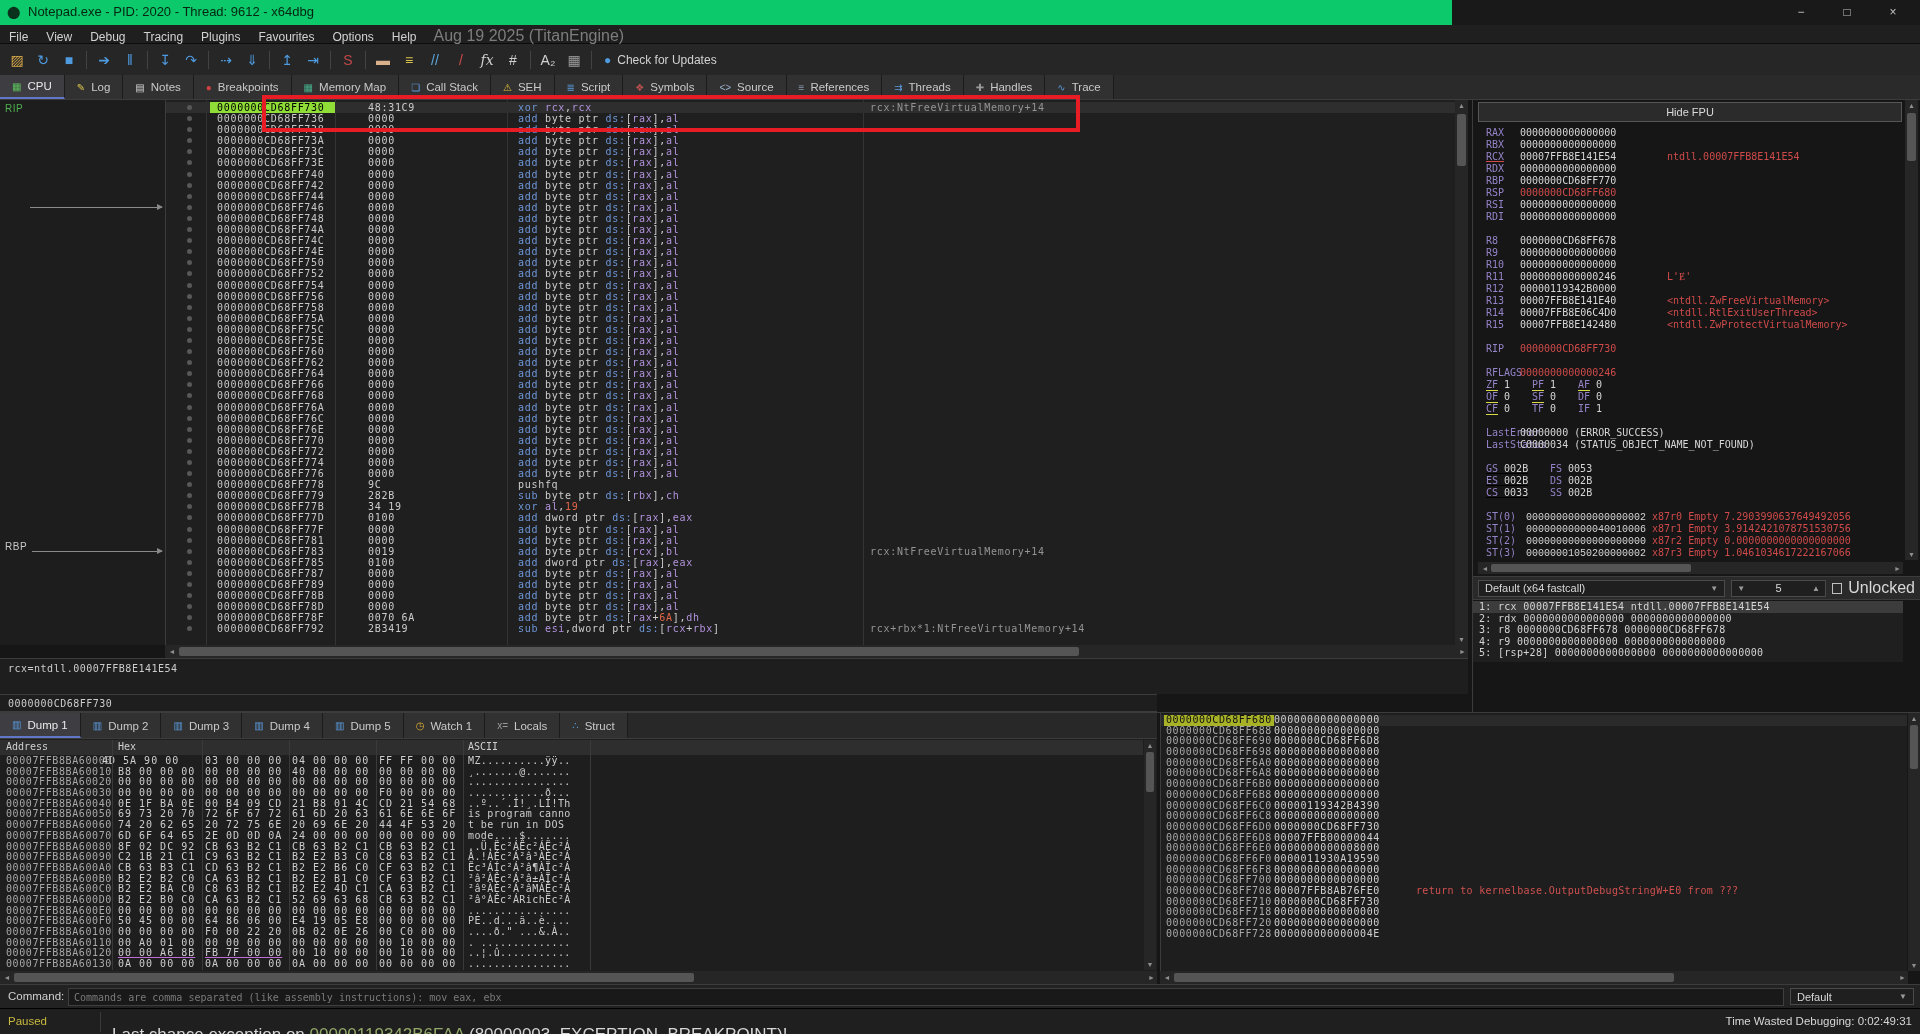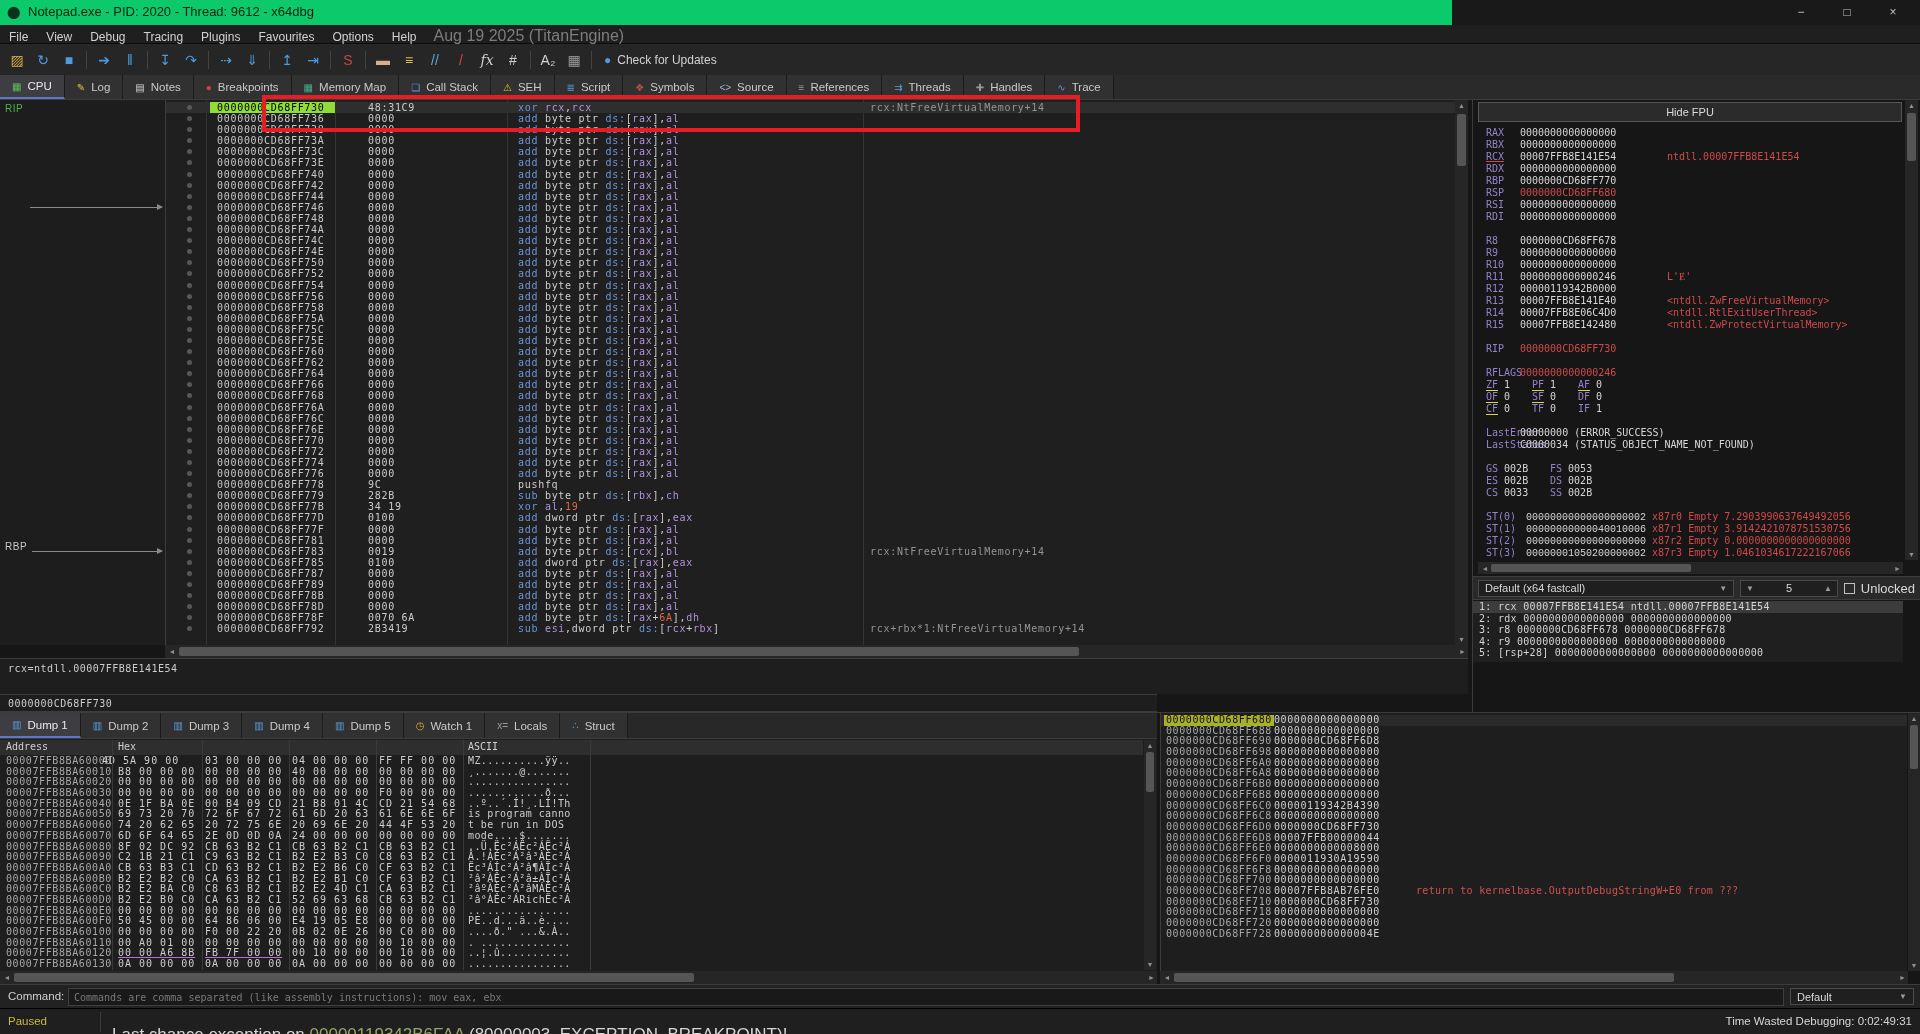--- a/index.html
+++ b/index.html
@@ -77,33 +77,33 @@
   .rn { display:inline-block; width:42px; padding-left:8px; color:#9583c8; }
   .rn.u { text-decoration:underline; text-decoration-color:#d04848; }
   .rv { display:inline-block; min-width:147px; color:#d6d6d6; }
   .rv.red { color:#cf4a4a; }
   .rc { color:#cf4a4a; }
   .fgrp { display:inline-block; width:46px; }
   .fgrp:first-child { padding-left:8px; width:54px; }
   .fn { color:#9583c8; } .fn.u { border-bottom:1px solid #d8d848; }
   .fv { color:#d6d6d6; }
   .seg-pair { display:inline-block; width:64px; }
-  .seg-pair:first-child { padding-left:8px; width:72px; }
+  .seg-pair:first-child { padding-left:8px; width:72px;text-decoration:underline; }
   .stn { display:inline-block; width:48px; padding-left:8px; color:#9583c8; }
   .stv { color:#d6d6d6;font-family:Liberation Mono, monospace; } .str { color:#cf4a4a; }
 
   .regs-hs { left:1478px; top:562px; width:425px; height:12px; }
   .convbar { position:absolute; left:1473px; top:576px; width:447px; height:24px; background:#2a2a2a; border-top:1px solid #3c3c3c; border-bottom:1px solid #3c3c3c; display:flex; align-items:center; gap:6px; padding:0 5px; }
   .combo { height:17px; background:#1f1f1f; border:1px solid #4a4a4a; color:#d8d8d8; font-size:11px; padding:0 6px; display:flex; align-items:center; justify-content:space-between; }
   .combo .caret { color:#9a9a9a; font-size:8px; margin-left:8px; }
   .conv-combo { width:262px; }
   .spin { width:100px; height:17px; background:#1f1f1f; border:1px solid #4a4a4a; color:#d8d8d8; font-size:11px; display:flex; align-items:center; justify-content:space-between; padding:0 5px; }
   .spin .c { font-size:8px; color:#9a9a9a; }
   .chk { width:11px; height:11px; border:1px solid #c0c0c0; background:transparent; }
-  .chklbl { font-size:13px; color:#d8d8d8; }
+  .chklbl { font-size:16px; color:#d8d8d8; }
   .args { position:absolute; left:1473px; top:601px; width:430px; height:61px; background:#1f1f1f; overflow:hidden; }
   .arow { height:11.5px; font-size:10px; line-height:11.5px; white-space:pre; color:#d4d4d4; padding-left:6px; letter-spacing:0.3px; }
   .arow.sel { background:#3c3c3c; }
 
   
   .botline { position:absolute; left:0; top:712px; width:1920px; height:1px; background:#3c3c3c; }
   .dumppanel { position:absolute; left:0; top:713px; width:1157px; height:271px; background:#1e1e1e; }
   .dtabs { position:absolute; left:0; top:0; width:100%; height:26px; background:#282828; border-bottom:1px solid #3c3c3c; display:flex; }
   .dtab { display:flex; align-items:center; gap:6px; padding:0 12px; height:25px; background:#313131; border-right:1px solid #1b1b1b; font-size:11.5px; color:#c9c9c9; }
   .dtab .ti { font-size:10px; }

